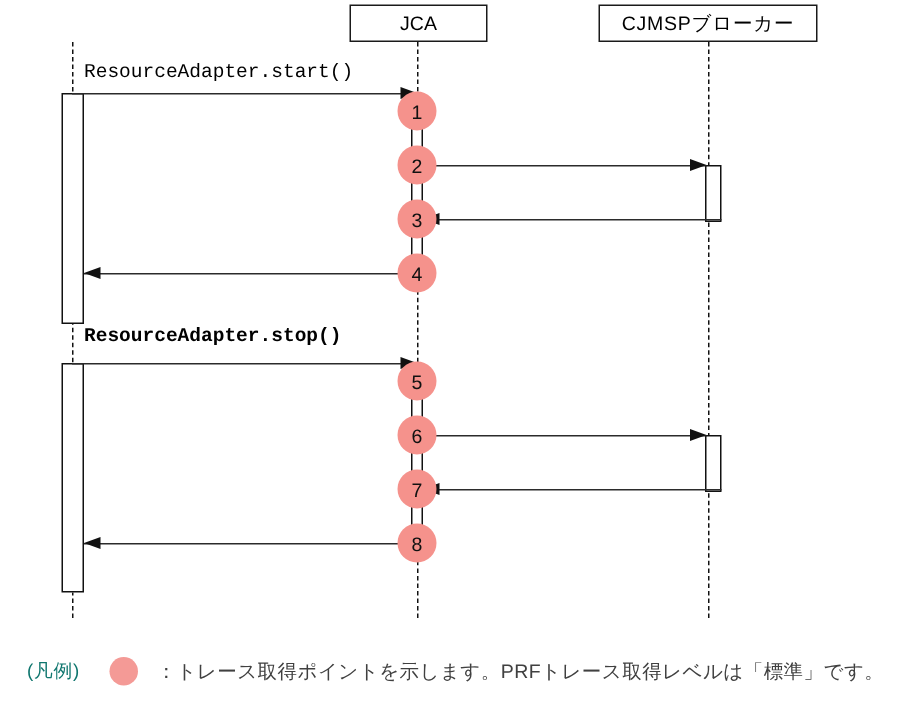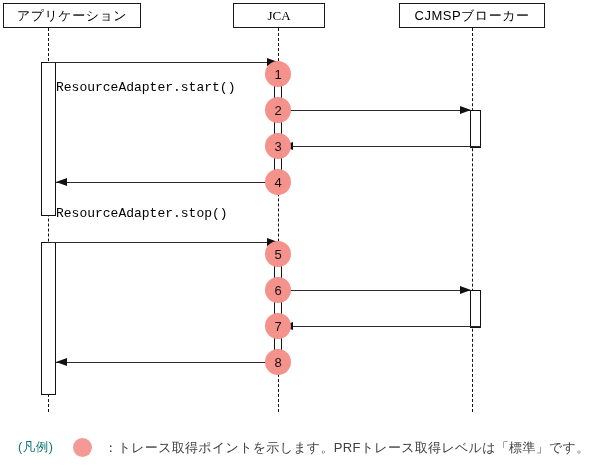--- a/index.html
+++ b/index.html
@@ -23,21 +23,21 @@
     background: #ffffff;
     display: flex;
     align-items: center;
     justify-content: center;
     font-size: 13px;
     color: #000000;
     letter-spacing: 0.5px;
     white-space: nowrap;
   }
   .participant-box.jca-box {
-    font-family: Liberation Serif, serif;
+    font-family: Liberation Sans, sans-serif;
     letter-spacing: 0px;
     align-items: center;
   }
   
   .lifeline {
     position: absolute;
     width: 0;
     border-left: 1px dashed #111111;
   }
   
@@ -112,23 +112,20 @@
     font-size: 13px;
     color: #404040;
     letter-spacing: 0.3px;
   }
 </style>
 </head>
 <body>
 
 <div id="canvas">
 
-  <div class="participant-box" id="box-application" style="left: 3px; top: 3px; width: 138px; height: 25px;">
-    <span>アプリケーション</span>
-  </div>
 
   <div class="participant-box jca-box" id="box-jca" style="left: 233px; top: 3px; width: 92px; height: 25px;">
     <span>JCA</span>
   </div>
 
   <div class="participant-box" id="box-broker" style="left: 399px; top: 3px; width: 146px; height: 25px;">
     <span>CJMSPブローカー</span>
   </div>
 
   <div id="lifeline-layer">
@@ -140,30 +137,30 @@
       <div class="activation" style="left: 41px; top: 62px; width: 15px; height: 154px;"></div>
       <div class="activation" style="left: 41px; top: 242px; width: 15px; height: 153px;"></div>
       <div class="activation" style="left: 274px; top: 66px; width: 8px; height: 128px;"></div>
       <div class="activation" style="left: 274px; top: 246px; width: 8px; height: 128px;"></div>
       <div class="activation" style="left: 470px; top: 110px; width: 11px; height: 38px;"></div>
       <div class="activation" style="left: 470px; top: 290px; width: 11px; height: 38px;"></div>
     </div>
   <div id="message-layer">
       <div class="msg-line" style="left: 48px; top: 62px; width: 230px;"></div>
       <div class="arrow-head right" style="top: 58px; left: 267px;"></div>
-      <div class="msg-label" style="left: 56px; top: 40px; margin-top: 40px;">ResourceAdapter.start()</div>
+      <div class="msg-label" style="left: 56px; top: 40px;">ResourceAdapter.start()</div>
       <div class="msg-line" style="left: 282px; top: 110px; width: 189px;"></div>
       <div class="arrow-head right" style="top: 106px; left: 460px;"></div>
       <div class="msg-line" style="left: 282px; top: 146px; width: 199px;"></div>
       <div class="arrow-head left" style="top: 142px; left: 282px;"></div>
       <div class="msg-line" style="left: 56px; top: 182px; width: 218px;"></div>
       <div class="arrow-head left" style="top: 178px; left: 56px;"></div>
       <div class="msg-line" style="left: 48px; top: 242px; width: 230px;"></div>
       <div class="arrow-head right" style="top: 238px; left: 267px;"></div>
-      <div class="msg-label" style="left: 56px; top: 206px;">ResourceAdapter.stop()</div>
+      <div class="msg-label" style="left: 56px; top: 216px; font-weight: bold;">ResourceAdapter.stop()</div>
       <div class="msg-line" style="left: 282px; top: 290px; width: 189px;"></div>
       <div class="arrow-head right" style="top: 286px; left: 460px;"></div>
       <div class="msg-line" style="left: 282px; top: 326px; width: 199px;"></div>
       <div class="arrow-head left" style="top: 322px; left: 282px;"></div>
       <div class="msg-line" style="left: 56px; top: 362px; width: 218px;"></div>
       <div class="arrow-head left" style="top: 358px; left: 56px;"></div>
     </div>
   <div id="tracepoint-layer">
       <div class="trace-point" style="left: 265px; top: 61px; background: rgb(245, 146, 140);">1</div>
       <div class="trace-point" style="left: 265px; top: 97px; background: rgb(245, 146, 140);">2</div>

